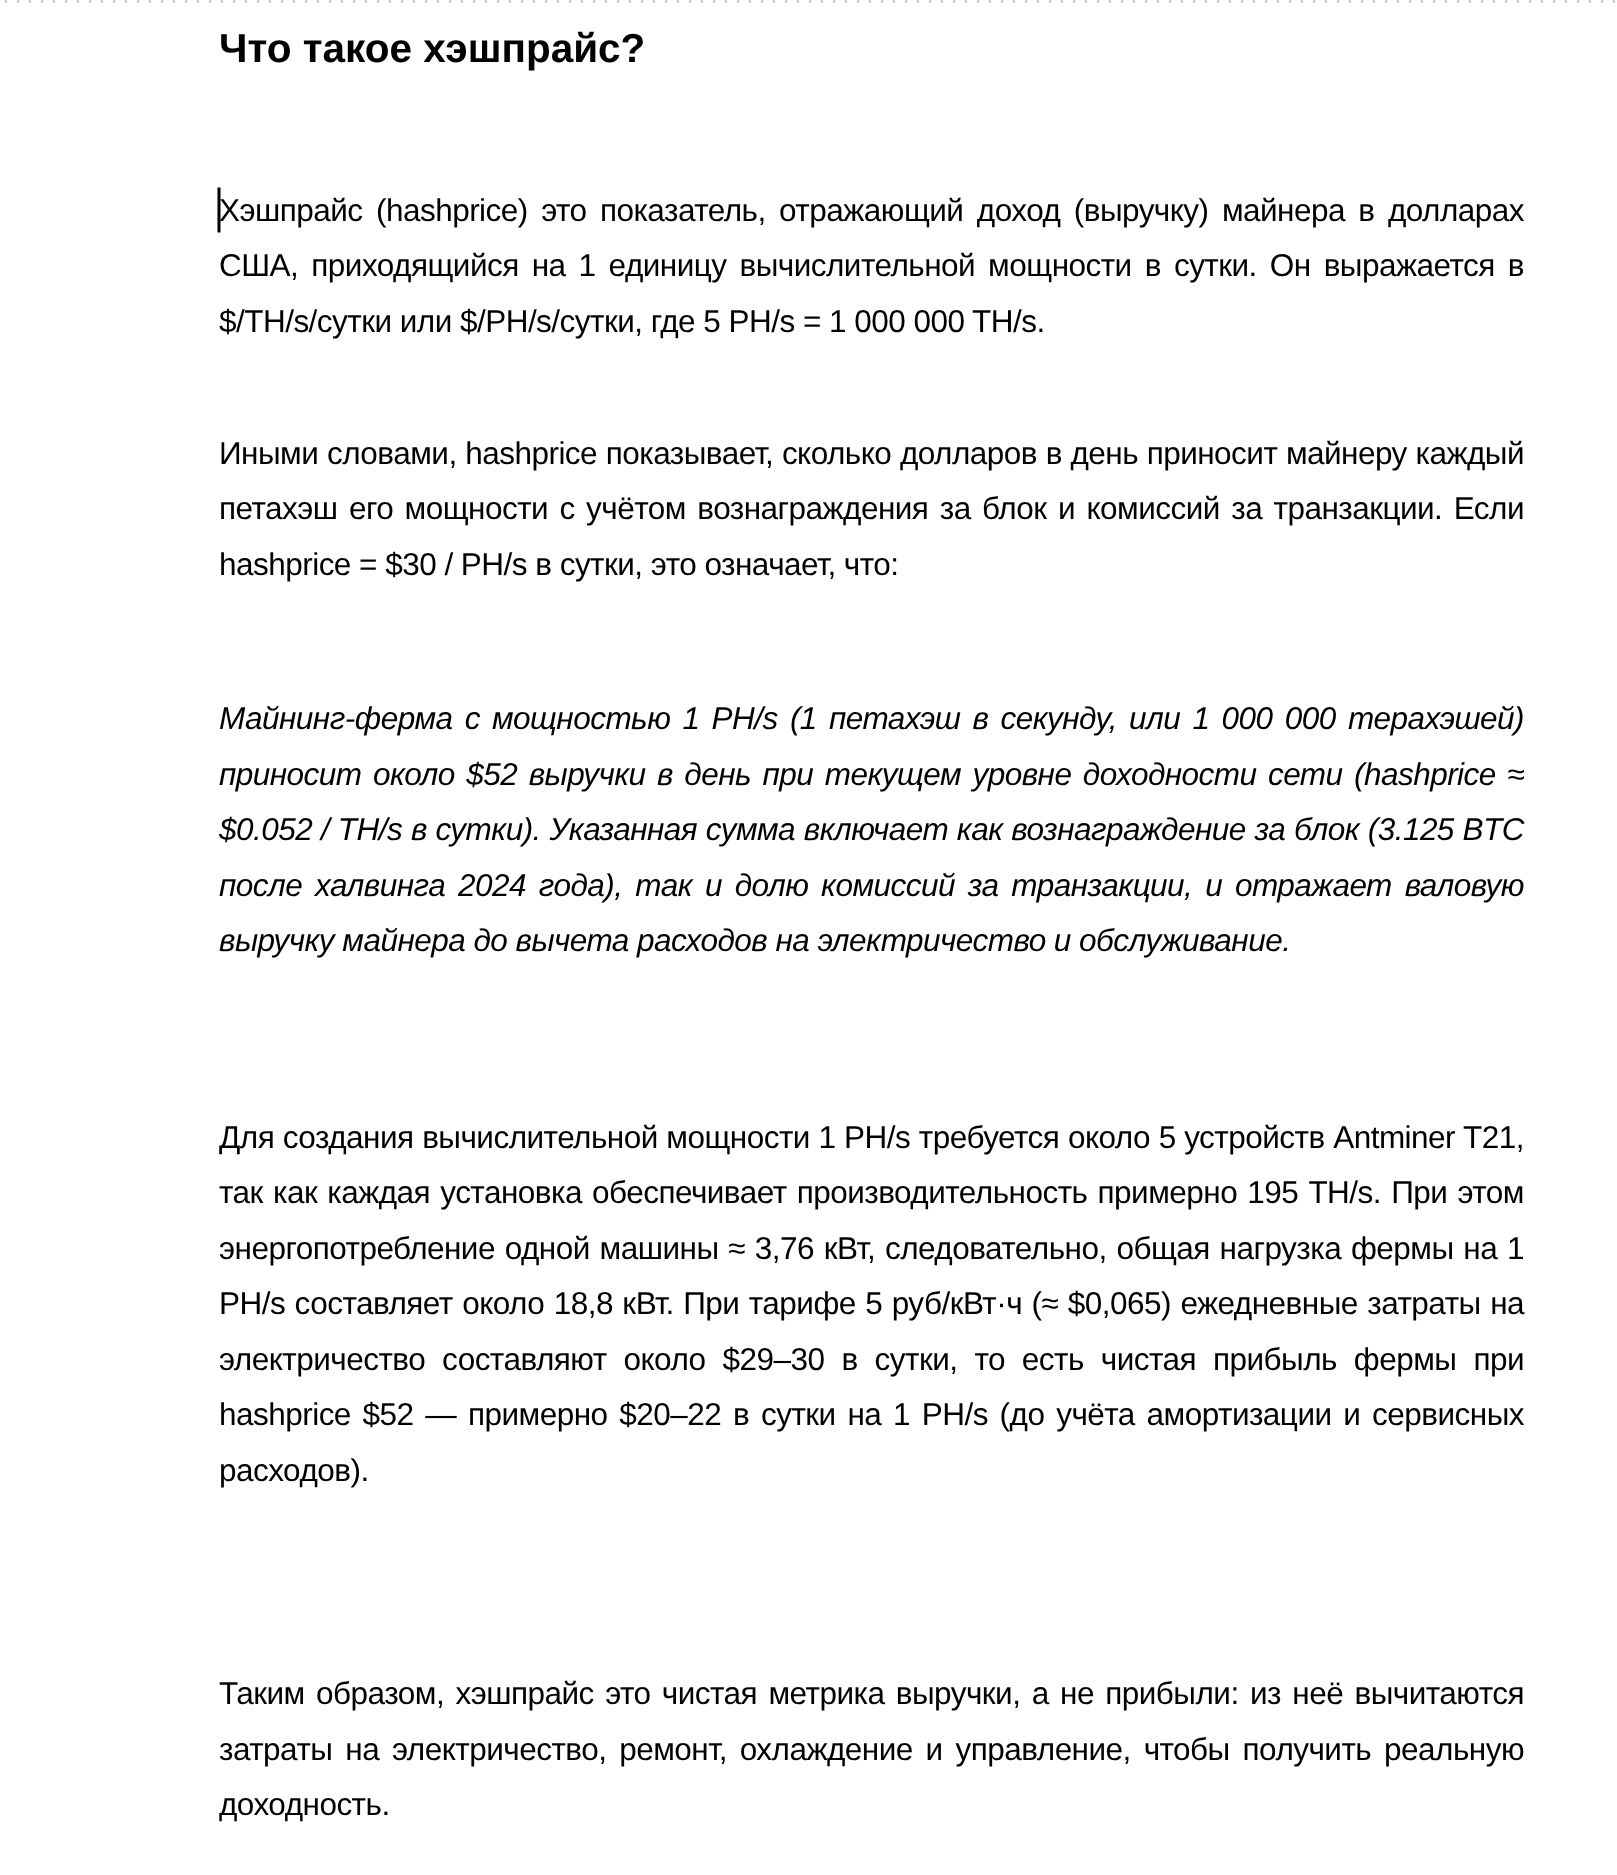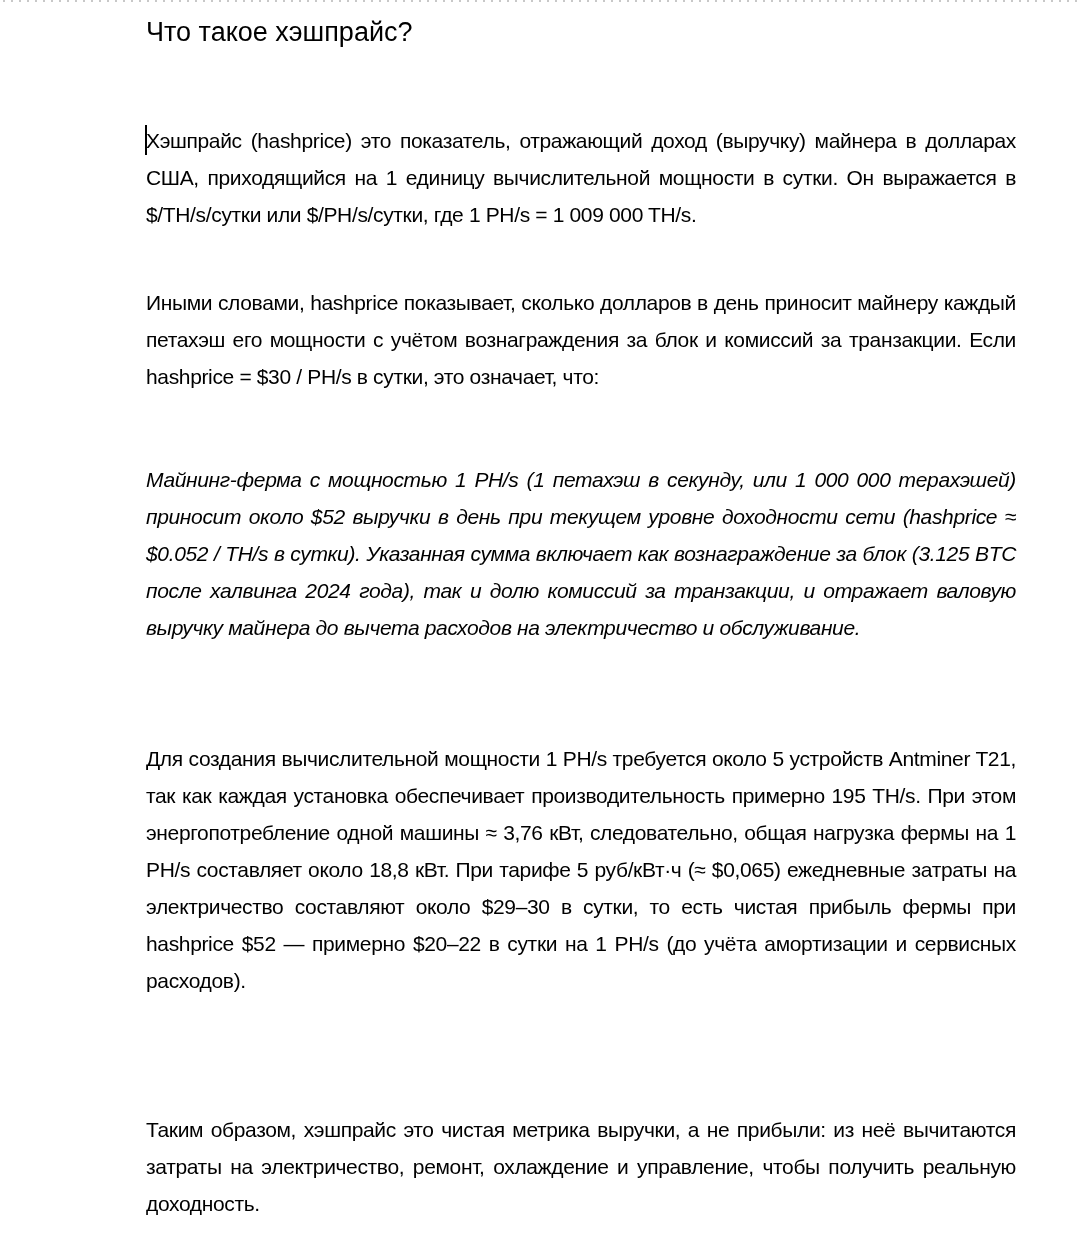--- a/index.html
+++ b/index.html
@@ -30,21 +30,21 @@
     left: 146px;
     top: 0;
     width: 870px;
   }
   .title {
     position: absolute;
     top: 14px;
     left: 0;
     margin: 0;
     font-size: 27px;
-    font-weight: normal;
+    font-weight: bold;
     line-height: 36px;
     white-space: nowrap;
   }
   .para {
     position: absolute;
     left: 0;
     width: 870px;
     margin: 0;
     font-size: 21px;
     line-height: 37px;
@@ -67,18 +67,18 @@
   #p5 { top: 1111px; }
 </style>
 </head>
 <body>
 
 <div class="page-edge"></div>
 
 <div class="doc">
   <h1 class="title">Что такое хэшпрайс?</h1>
   <div class="cursor"></div>
-  <p class="para" id="p1">Хэшпрайс (hashprice) это показатель, отражающий доход (выручку) майнера в долларах США, приходящийся на 1 единицу вычислительной мощности в сутки. Он выражается в $/TH/s/сутки или $/PH/s/сутки, где 1 PH/s = 1 009 000 TH/s.</p>
+  <p class="para" id="p1">Хэшпрайс (hashprice) это показатель, отражающий доход (выручку) майнера в долларах США, приходящийся на 1 единицу вычислительной мощности в сутки. Он выражается в $/TH/s/сутки или $/PH/s/сутки, где 5 PH/s = 1 000 000 TH/s.</p>
   <p class="para" id="p2">Иными словами, hashprice показывает, сколько долларов в день приносит майнеру каждый петахэш его мощности с учётом вознаграждения за блок и комиссий за транзакции. Если hashprice = $30 / PH/s в сутки, это означает, что:</p>
   <p class="para" id="p3">Майнинг-ферма с мощностью 1 PH/s (1 петахэш в секунду, или 1 000 000 терахэшей) приносит около $52 выручки в день при текущем уровне доходности сети (hashprice ≈ $0.052 / TH/s в сутки). Указанная сумма включает как вознаграждение за блок (3.125 BTC после халвинга 2024 года), так и долю комиссий за транзакции, и отражает валовую выручку майнера до вычета расходов на электричество и обслуживание.</p>
   <p class="para" id="p4">Для создания вычислительной мощности 1 PH/s требуется около 5 устройств Antminer T21, так как каждая установка обеспечивает производительность примерно 195 TH/s. При этом энергопотребление одной машины ≈ 3,76 кВт, следовательно, общая нагрузка фермы на 1 PH/s составляет около 18,8 кВт. При тарифе 5 руб/кВт·ч (≈ $0,065) ежедневные затраты на электричество составляют около $29–30 в сутки, то есть чистая прибыль фермы при hashprice $52 — примерно $20–22 в сутки на 1 PH/s (до учёта амортизации и сервисных расходов).</p>
   <p class="para" id="p5">Таким образом, хэшпрайс это чистая метрика выручки, а не прибыли: из неё вычитаются затраты на электричество, ремонт, охлаждение и управление, чтобы получить реальную доходность.</p>
 </div>
 
 </body></html>

